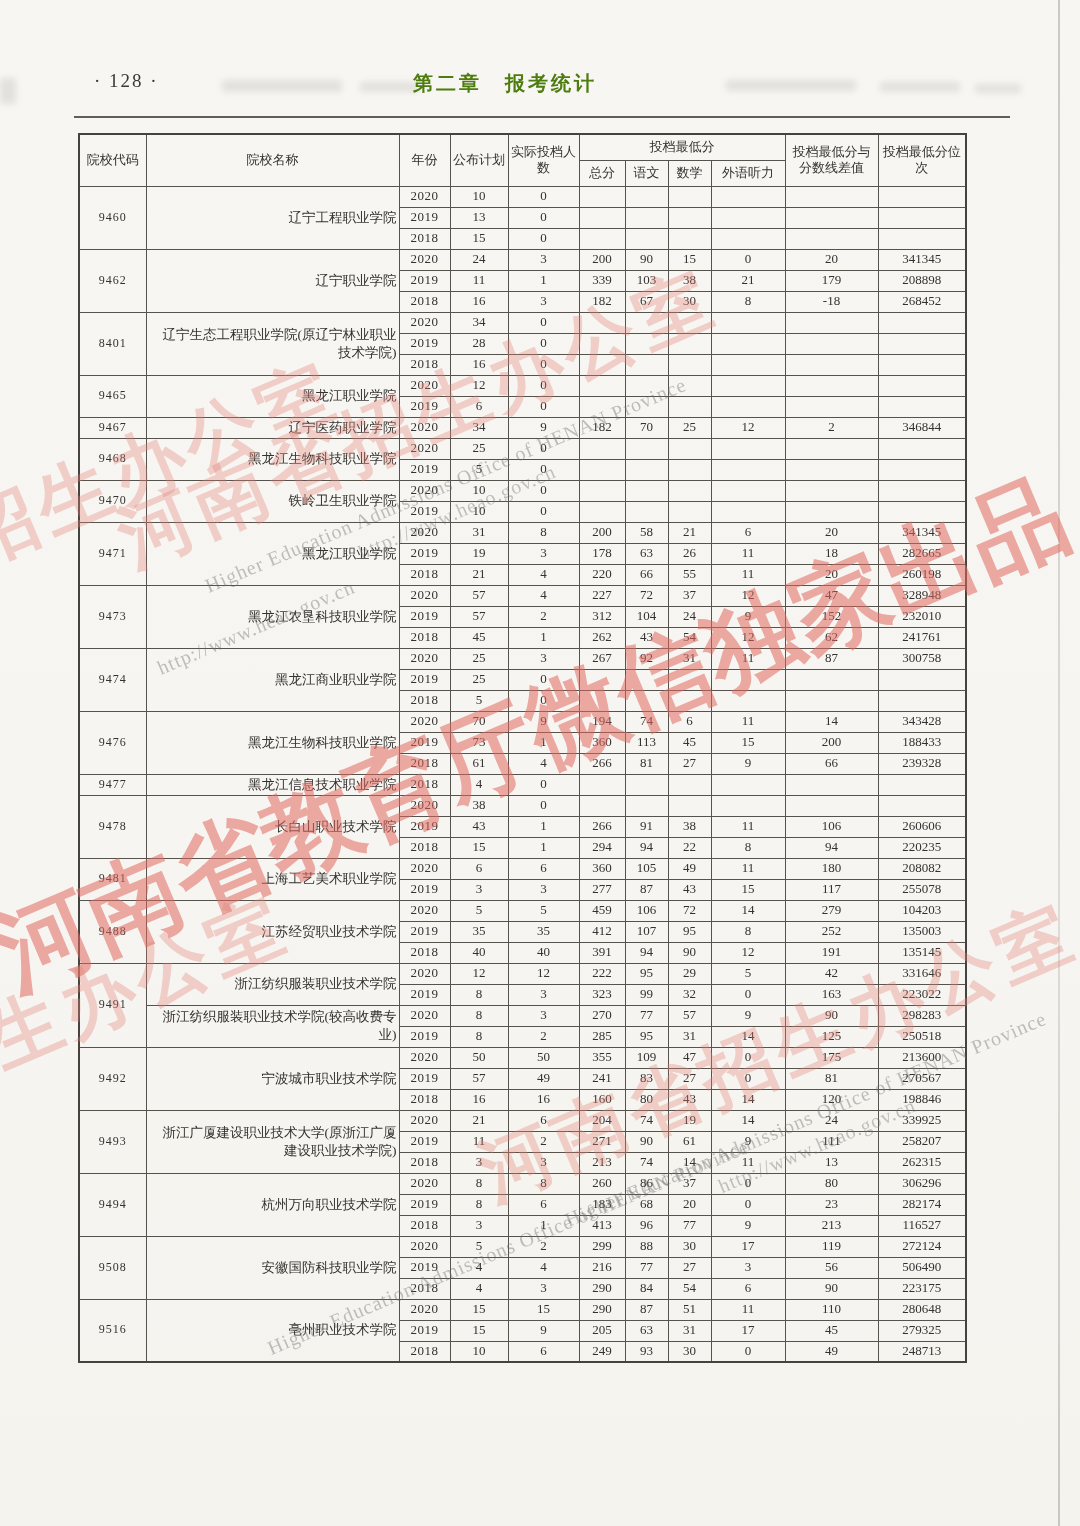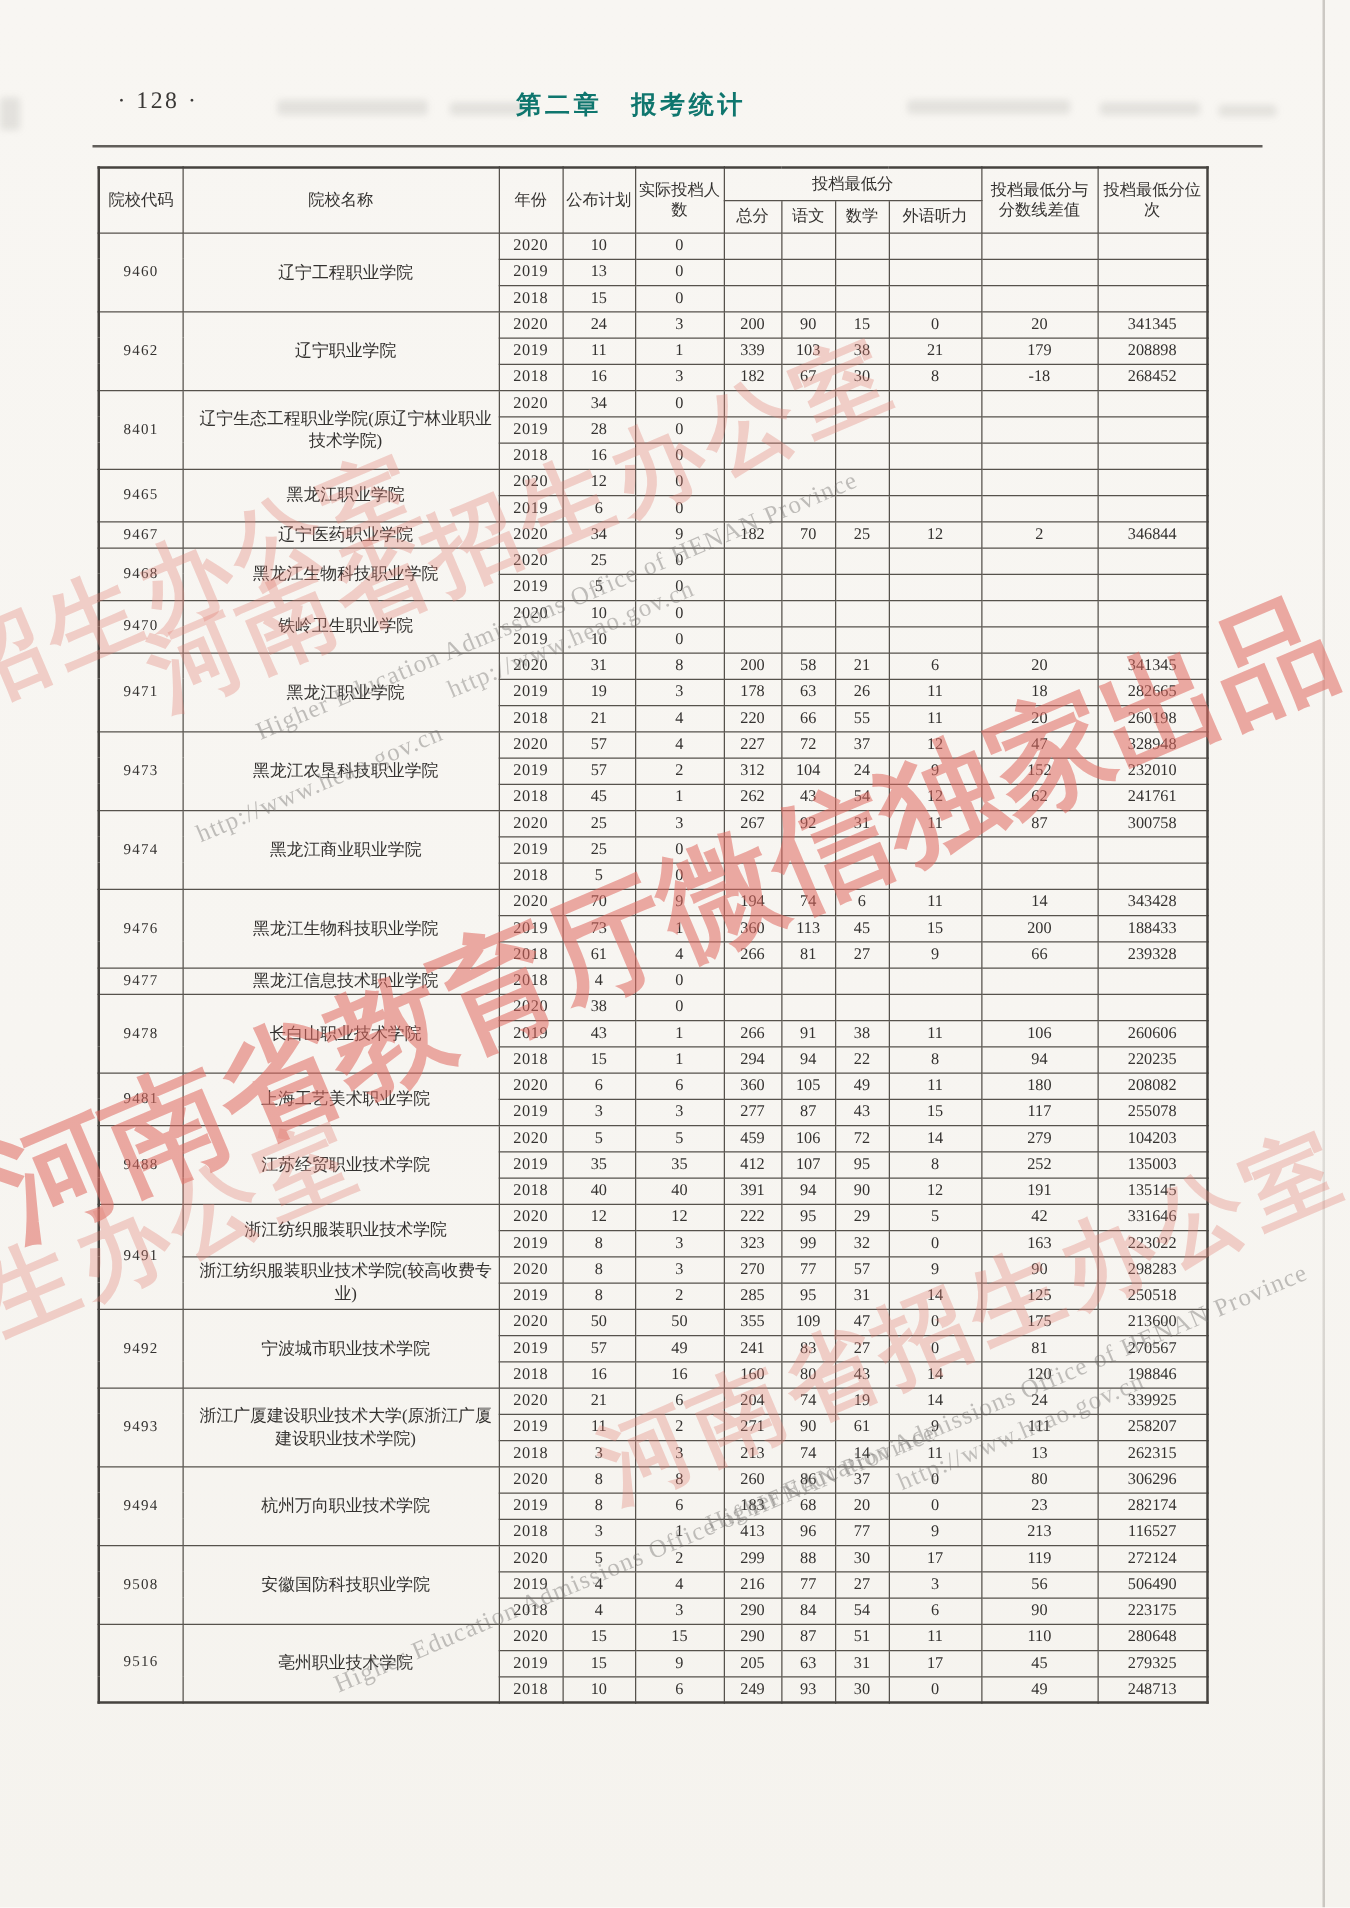--- a/index.html
+++ b/index.html
@@ -4,34 +4,34 @@
 <style>
   html,body{margin:0;padding:0;}
   body{
     width:1080px;height:1526px;position:relative;overflow:hidden;
     background:linear-gradient(180deg,#f8f6f2 0%,#f7f5f1 55%,#f5f3ee 100%);
     font-family:"Liberation Serif","DejaVu Serif",serif;
     color:#2e2c2a;
   }
   
   .page-num{position:absolute;left:94px;top:70px;font-size:19px;letter-spacing:2px;color:#3a3836;text-align:center;}
-  .chapter{position:absolute;left:0;right:70px;top:70px;text-align:center;font-size:20px;font-weight:bold;letter-spacing:3px;color:#0f766e;}
+  .chapter{position:absolute;left:0;right:70px;top:70px;text-align:center;font-size:20px;font-weight:bold;letter-spacing:3px;color:#4d7c0f;}
   .head-rule{position:absolute;left:74px;top:116px;width:936px;height:2px;background:#46433f;opacity:.85;}
   
   .smudge{position:absolute;background:rgba(120,116,110,.16);filter:blur(3px);border-radius:3px;}
   
   .tbl-wrap{position:absolute;left:78px;top:133px;z-index:1;}
   table{border-collapse:collapse;table-layout:fixed;width:889px;background:transparent;}
   th,td{border:1px solid #56524c;padding:0 2px;font-weight:normal;overflow:hidden;}
   table{border:2px solid #46433f;}
   thead th{font-size:13px;line-height:1.25;text-align:center;color:#343230;}
   thead tr{height:26px;}
   tbody tr{height:21px;}
   tbody td{font-size:13px;text-align:center;color:#343230;line-height:1.15;}
-  td.name{text-align:center;padding-left:10px;font-size:13.5px;line-height:1.3;}
+  td.name{text-align:right;padding-left:10px;font-size:13.5px;line-height:1.3;}
   td.code{font-size:12px;letter-spacing:1px;}
   td.year{letter-spacing:.5px;margin-top:24px;}
   
   .wm{position:absolute;pointer-events:none;white-space:nowrap;z-index:3;}
   .wm-main{
     left:532px;top:736px;transform:translate(-50%,-50%) rotate(-23deg);
     font-family:"DejaVu Sans","Liberation Sans",sans-serif;font-weight:800;
     font-size:96px;letter-spacing:0px;color:rgba(224,104,94,.55);
   }
   .wm-unit{transform:translate(-50%,-50%) rotate(-23deg);text-align:center;}

